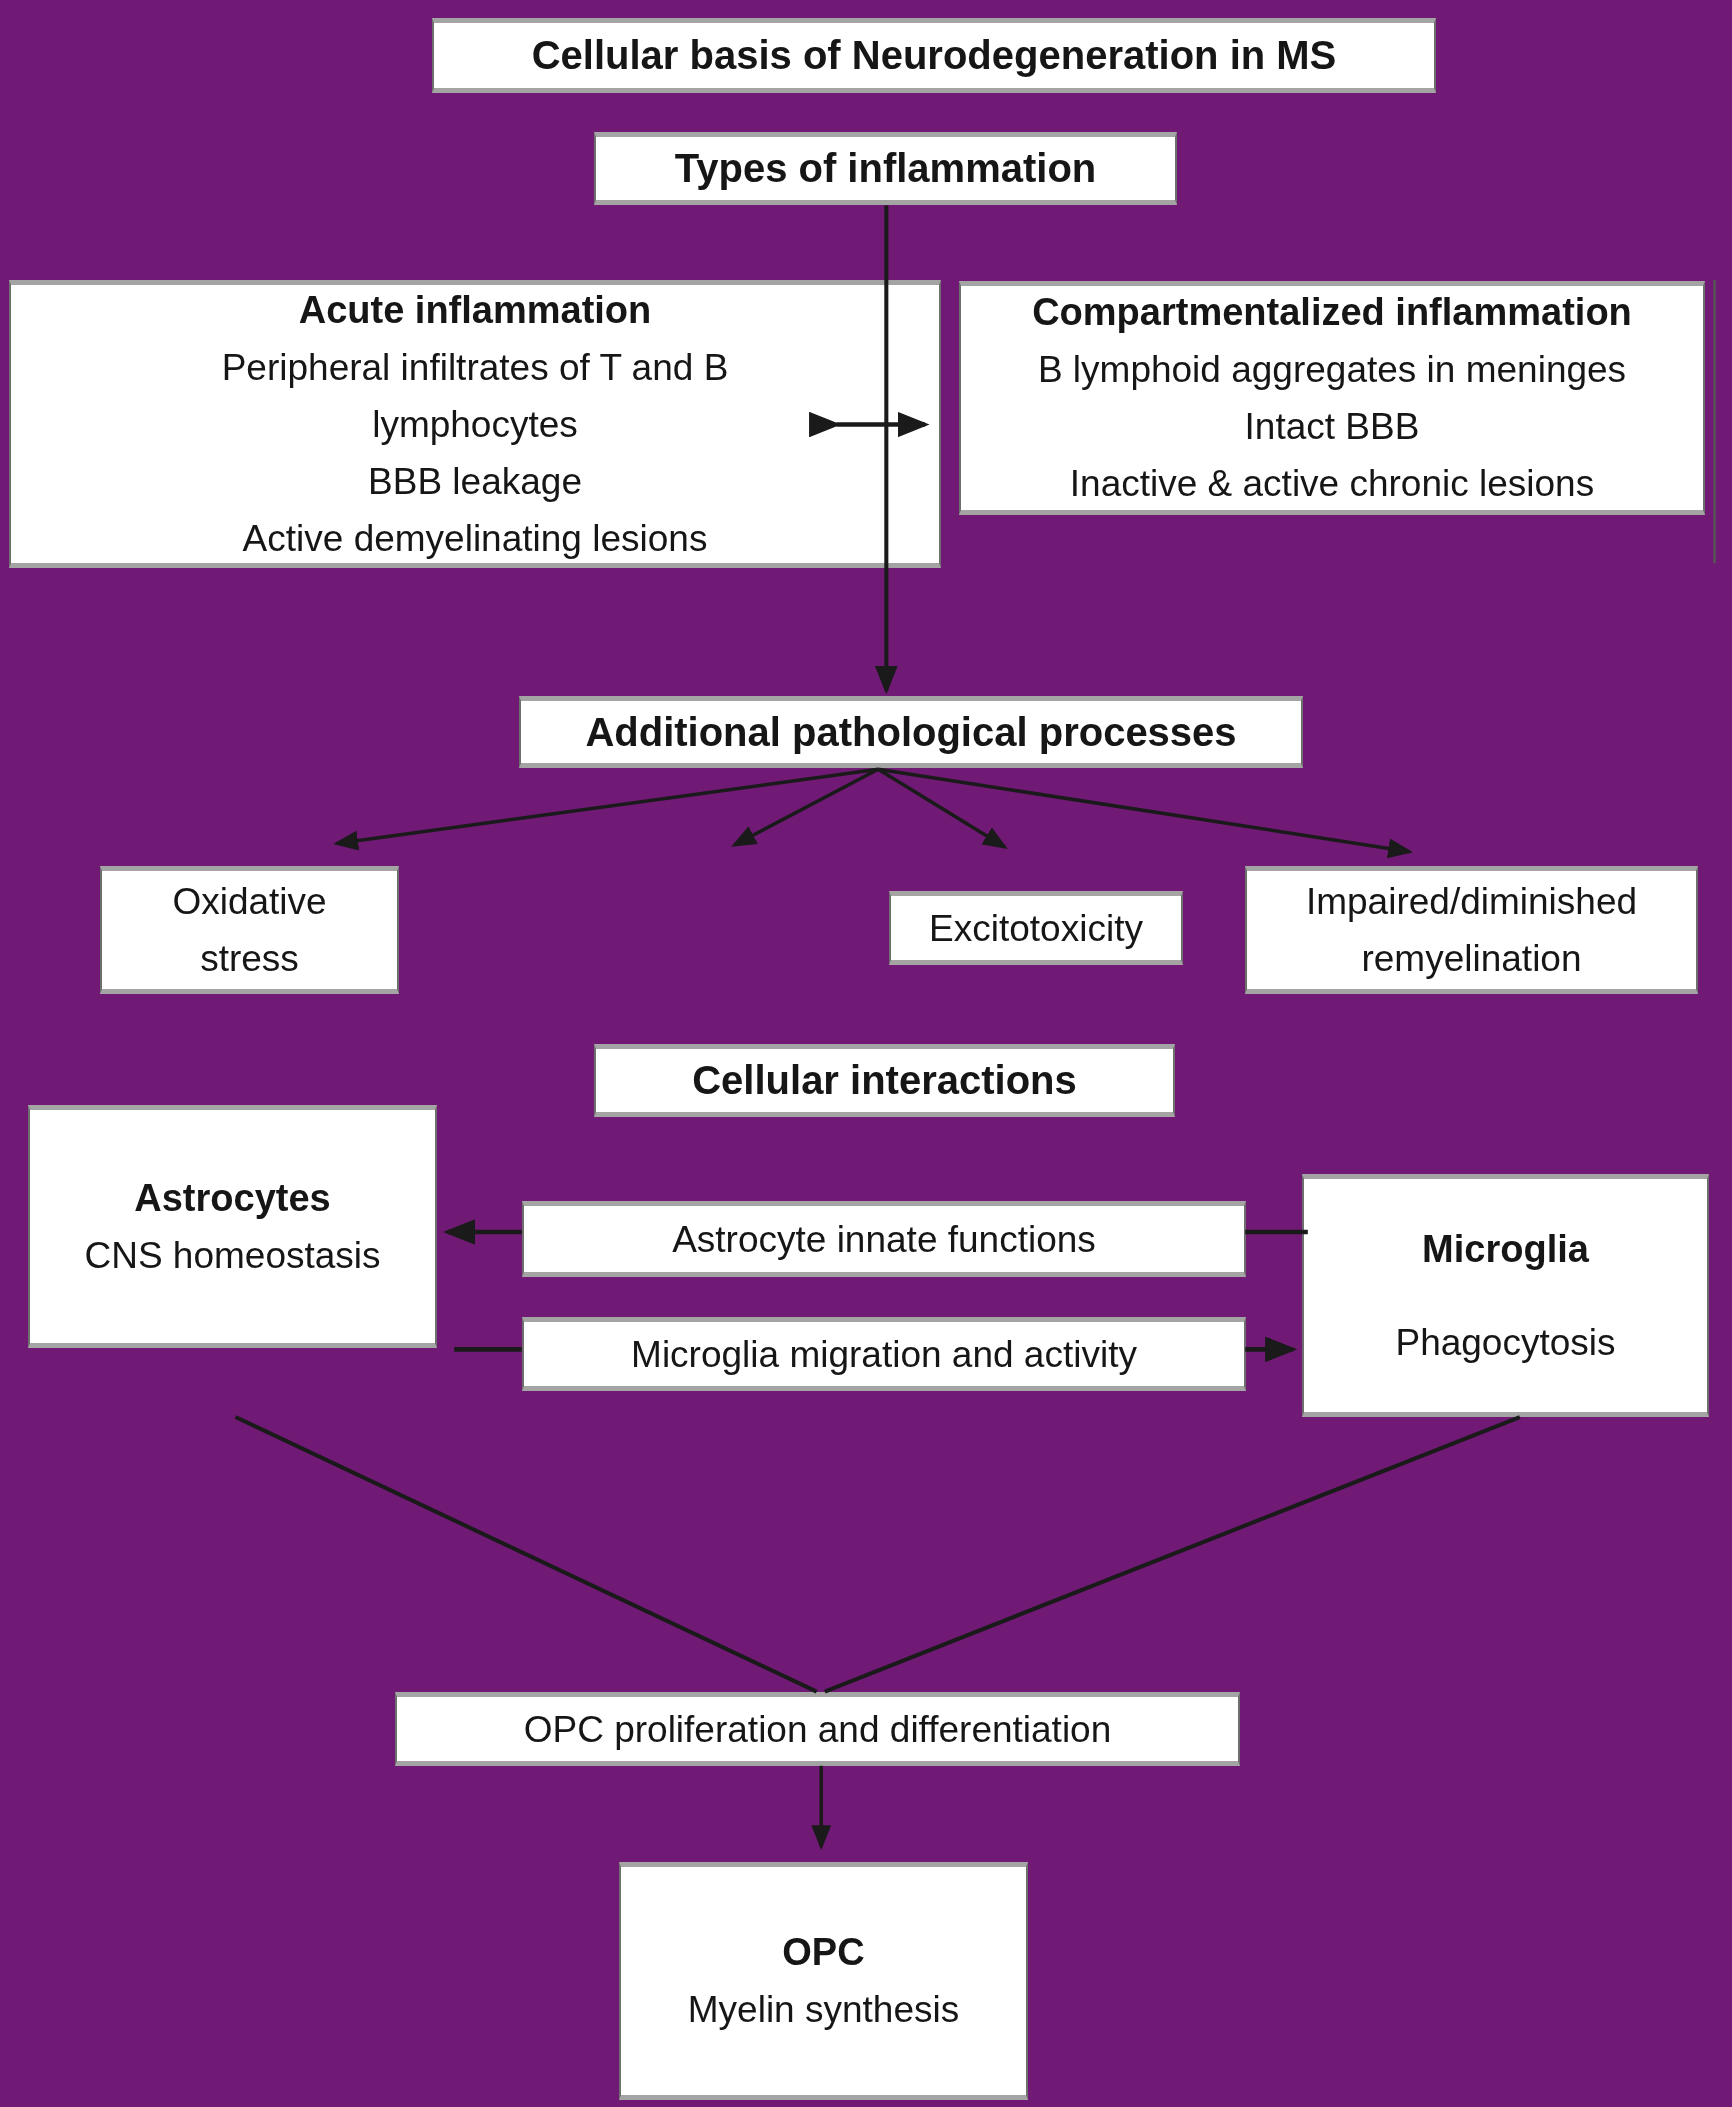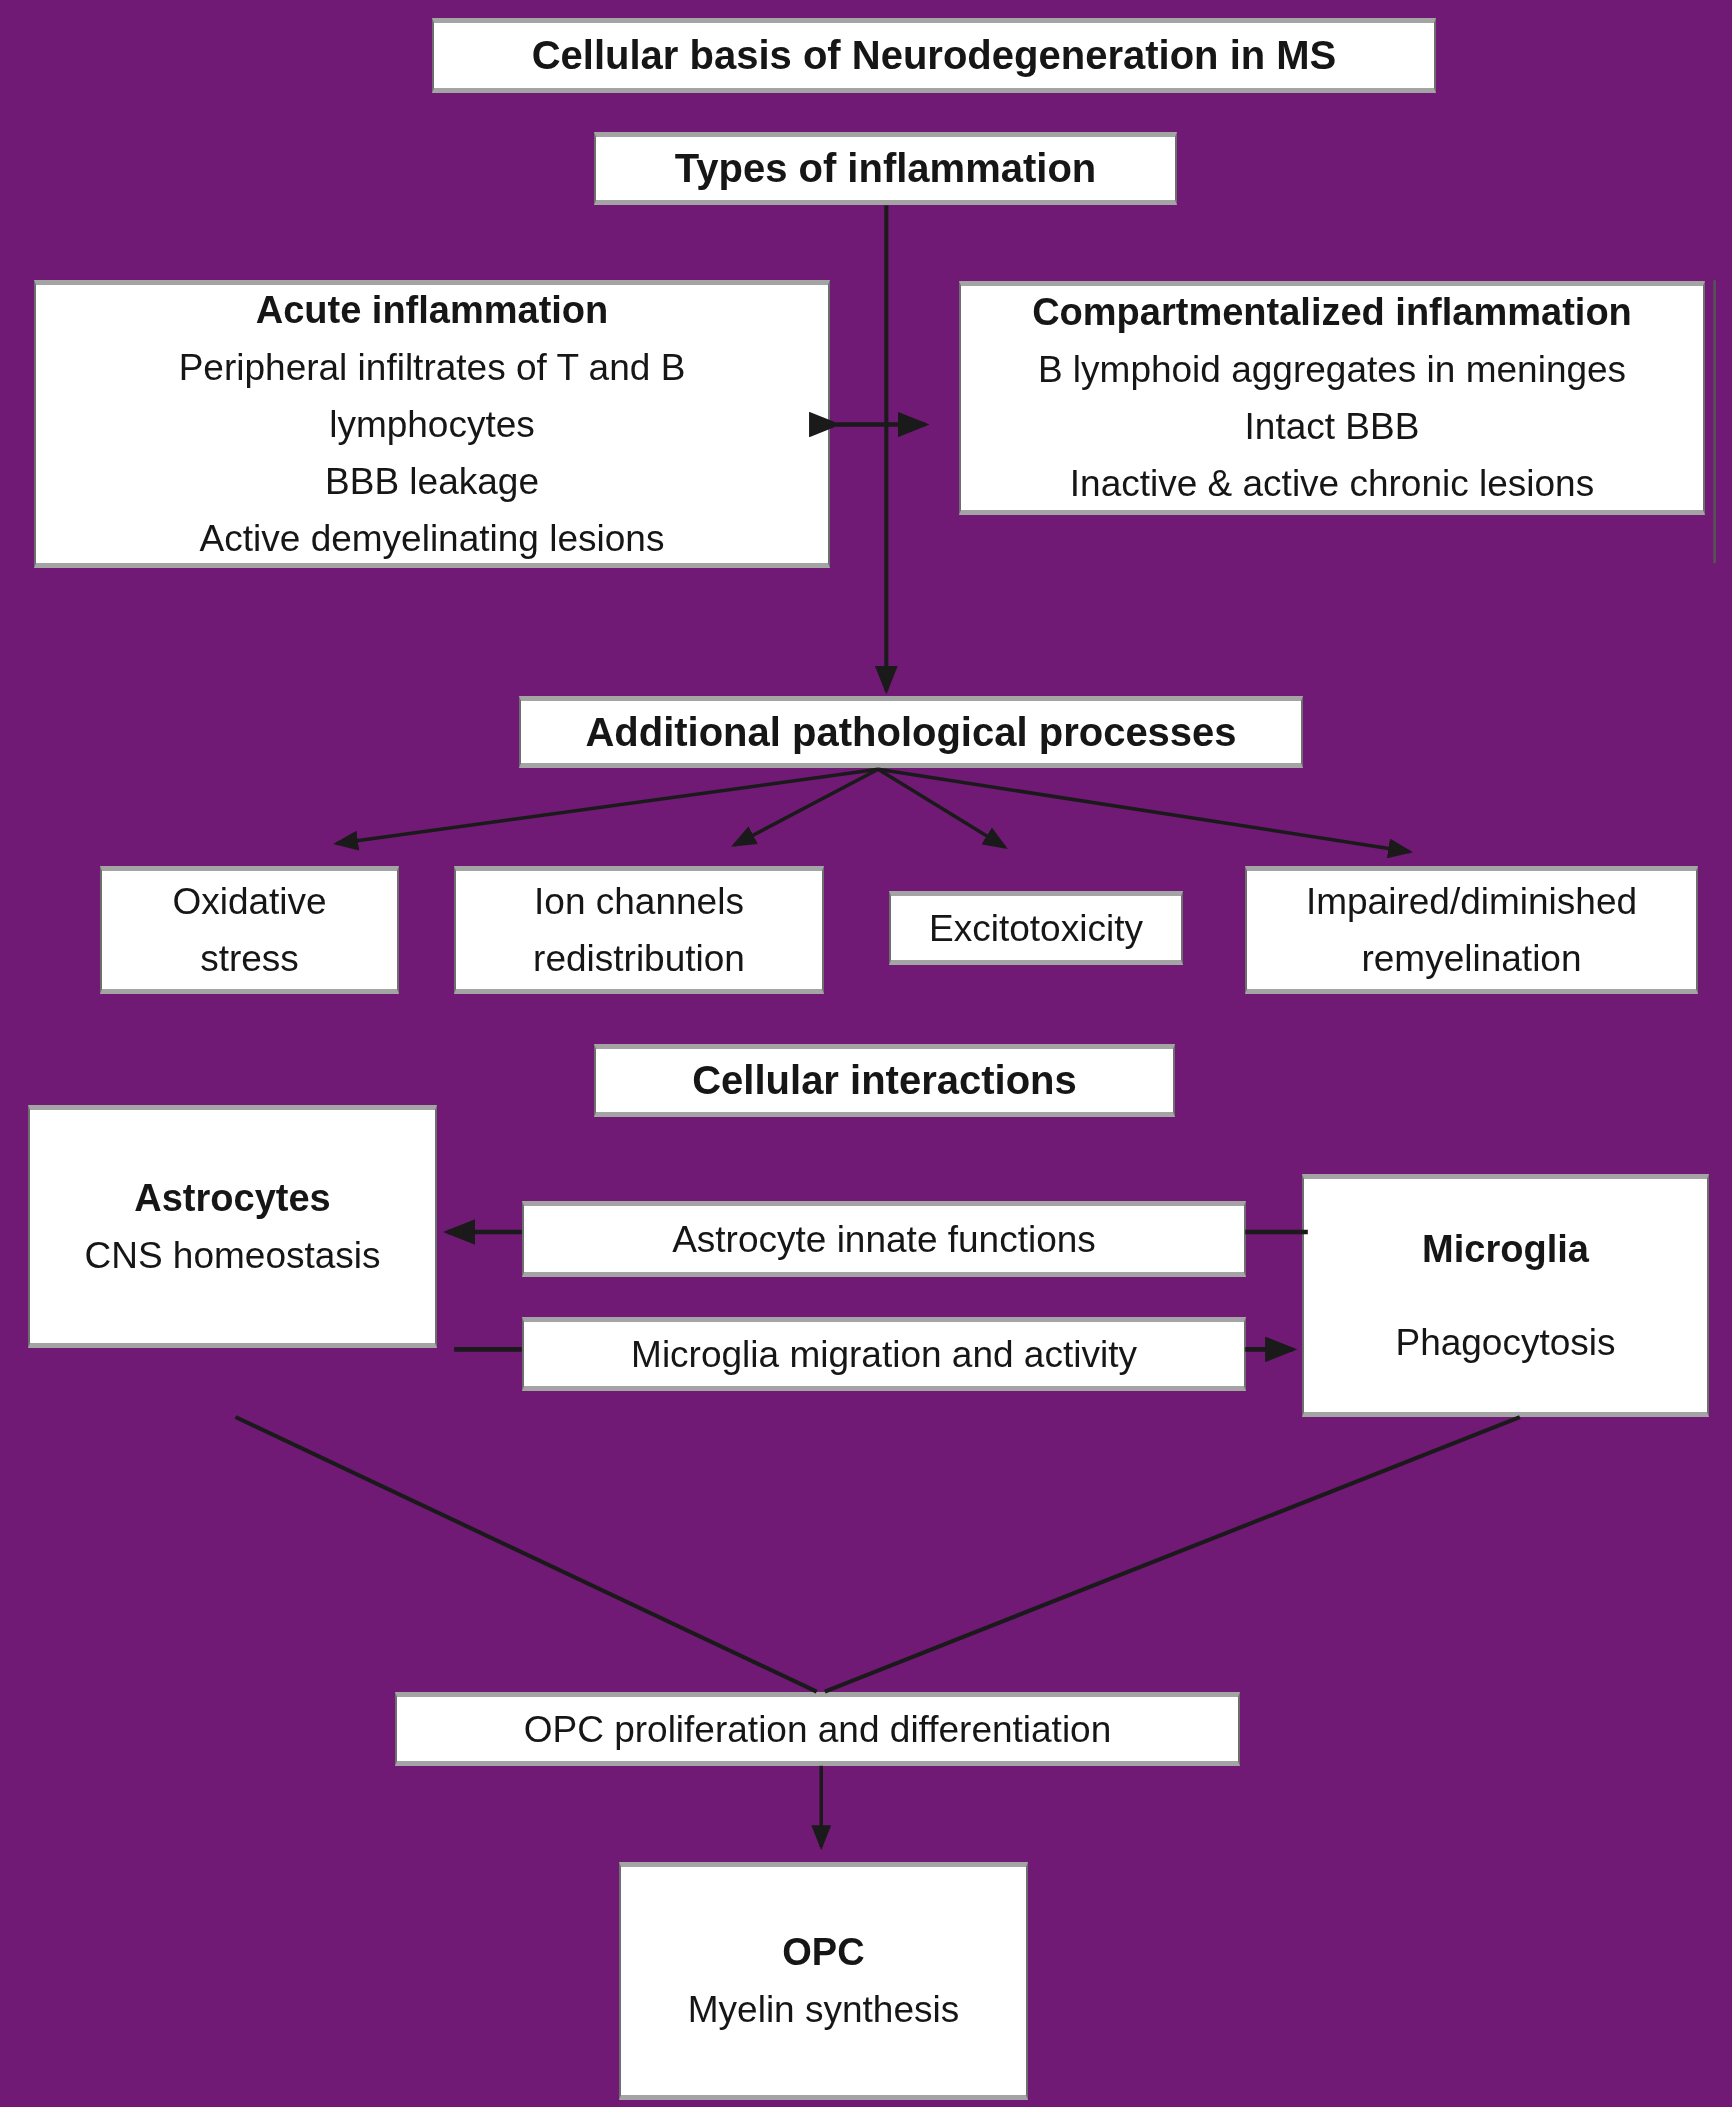--- a/index.html
+++ b/index.html
@@ -48,21 +48,21 @@
 <div class="canvas">
 
   <div class="box" style="left:432px; top:18px; width:1004px; height:75px;">
     <div class="h">Cellular basis of Neurodegeneration in MS</div>
   </div>
 
   <div class="box" style="left:594px; top:132px; width:583px; height:73px;">
     <div class="h">Types of inflammation</div>
   </div>
 
-  <div class="box" style="left:34px; top:280px; width:796px; height:288px;">
+  <div class="box" style="left:9px; top:280px; width:932px; height:288px;">
     <div class="h2">Acute inflammation</div>
     <div class="t">Peripheral infiltrates of T and B</div>
     <div class="t">lymphocytes</div>
     <div class="t">BBB leakage</div>
     <div class="t">Active demyelinating lesions</div>
   </div>
 
   <div class="box" style="left:959px; top:281px; width:746px; height:234px;">
     <div class="h2">Compartmentalized inflammation</div>
     <div class="t">B lymphoid aggregates in meninges</div>
@@ -72,24 +72,20 @@
 
   <div class="box" style="left:519px; top:696px; width:784px; height:72px;">
     <div class="h">Additional pathological processes</div>
   </div>
 
   <div class="box" style="left:100px; top:866px; width:299px; height:128px;">
     <div class="t">Oxidative</div>
     <div class="t">stress</div>
   </div>
 
-  <div class="box" style="left:454px; top:866px; width:370px; height:128px;">
-    <div class="t">Ion channels</div>
-    <div class="t">redistribution</div>
-  </div>
 
   <div class="box" style="left:889px; top:891px; width:294px; height:74px;">
     <div class="t">Excitotoxicity</div>
   </div>
 
   <div class="box" style="left:1245px; top:866px; width:453px; height:128px;">
     <div class="t">Impaired/diminished</div>
     <div class="t">remyelination</div>
   </div>
 

